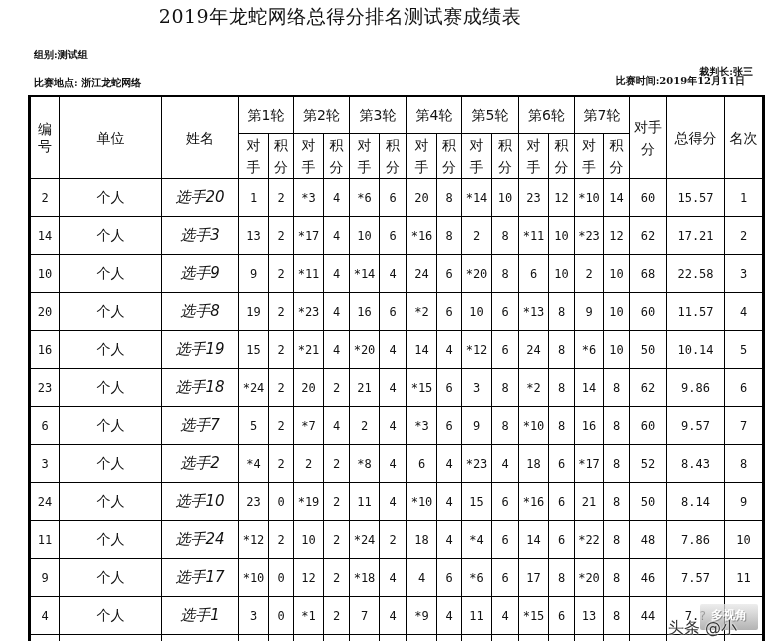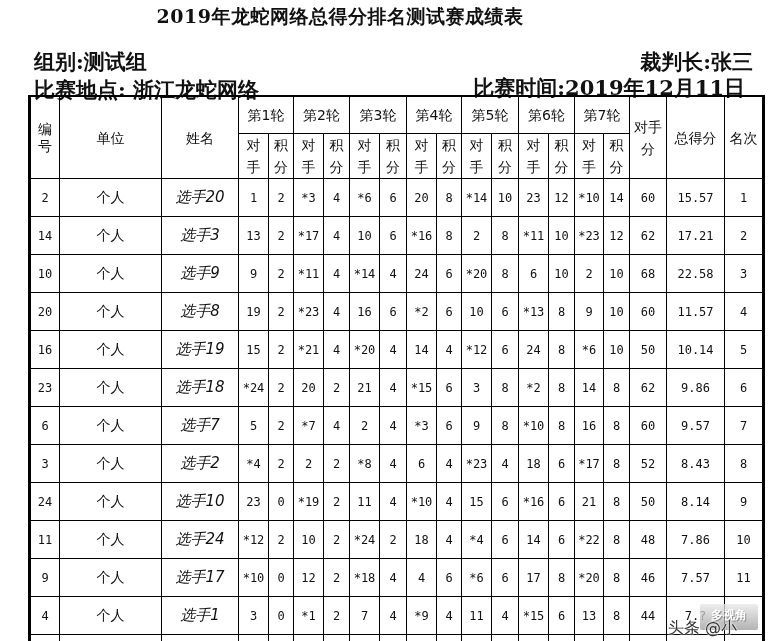--- a/index.html
+++ b/index.html
@@ -2,29 +2,29 @@
 <html><head>
   <meta charset="utf-8">
   <style>
     html, body { margin: 0; padding: 0; background: #ffffff; }
     body {
       width: 772px; height: 641px; overflow: hidden; position: relative;
       font-family: "DejaVu Serif", serif; color: #111;
     }
     .title {
       position: absolute; left: 0; top: 4px; width: 680px; text-align: center;
-      font-size: 19px; font-weight: bold; letter-spacing: 0.5px;
+      font-size: 19px; font-weight: normal; letter-spacing: 0.5px;
       font-family: "DejaVu Serif", serif;
     }
     .meta {
-      position: absolute; font-size: 21px; font-weight: bold;
+      position: absolute; font-size: 10px; font-weight: bold;
       font-family: "DejaVu Serif", serif; white-space: nowrap;
     }
     #group { left: 34px; top: 48px; }
-    #referee { right: 19px; top: 48px; }
+    #referee { right: 19px; top: 65px; }
     #venue { left: 34px; top: 76px; }
     #date { right: 27px; top: 74px; }
 
     table.results {
       position: absolute; left: 28px; top: 95px;
       border-collapse: collapse; table-layout: fixed;
       font-family: "DejaVu Sans Mono", monospace;
       font-size: 12px;
       border-left: 3px solid #000;
       border-right: 3px solid #000;

